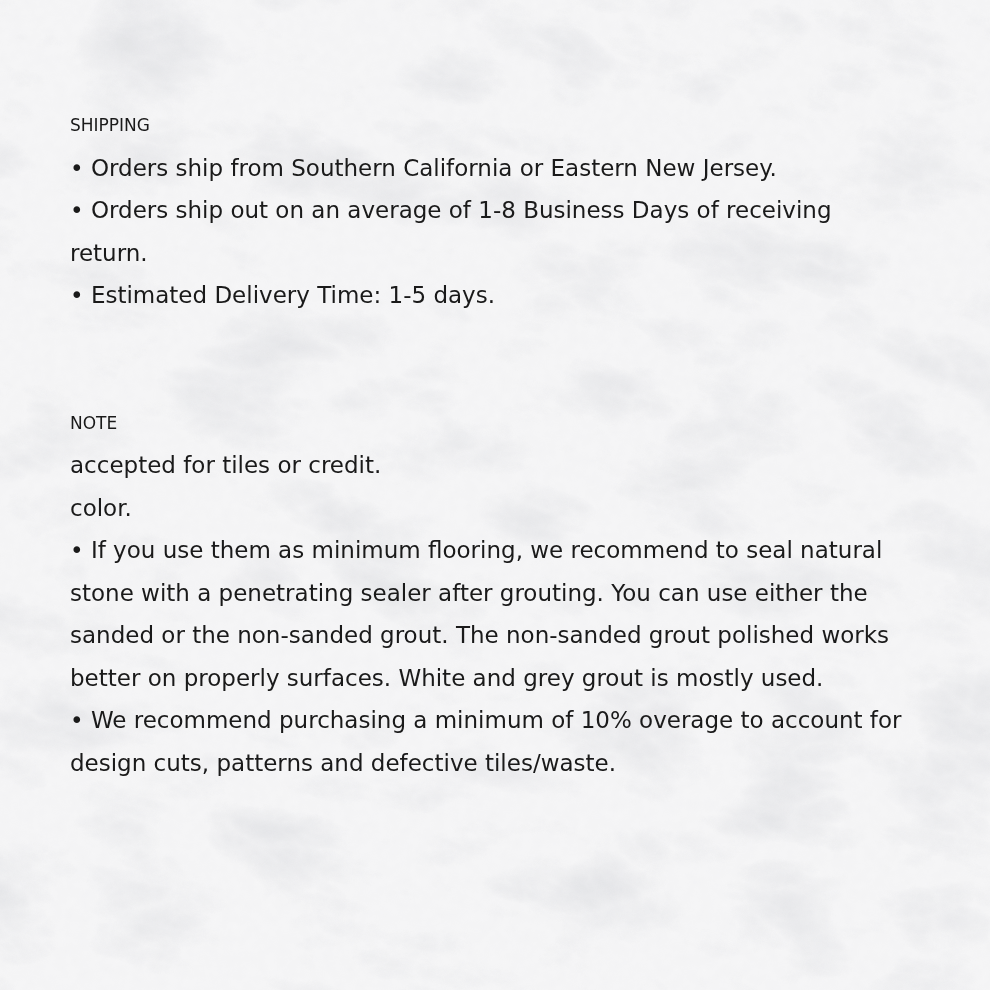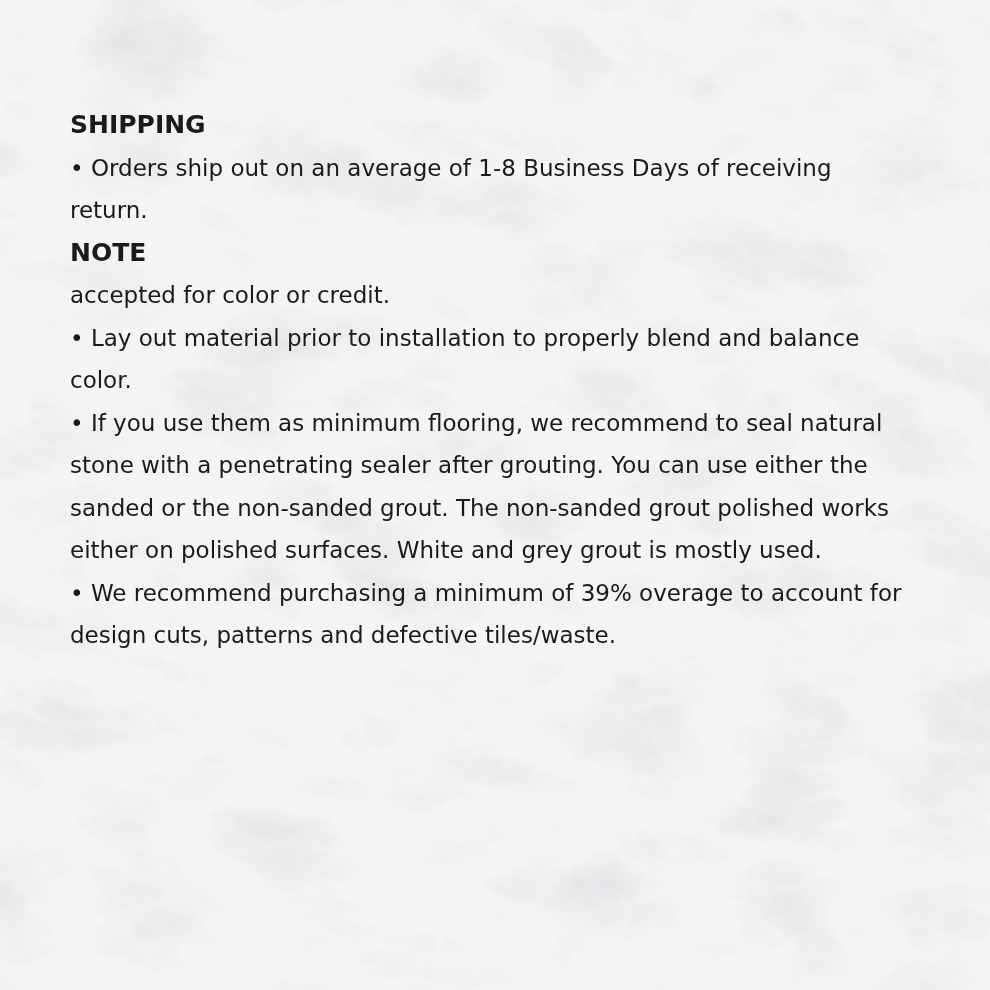--- a/index.html
+++ b/index.html
@@ -21,25 +21,25 @@
     position: absolute;
     left: 70px;
     top: 104px;
     z-index: 1;
     color: #1a1a1a;
     font-size: 23px;
     line-height: 42.5px;
   }
   .line { white-space: nowrap; }
   .heading {
-    font-weight: 700;
-    font-size: 25px;
+    font-weight: 400;
+    font-size: 17px;
     white-space: nowrap;
   }
-  .section-note { }
+  .section-note { margin-top: 85px; }
 </style>
 </head>
 <body>
 
 <svg class="marble" width="990" height="990" viewBox="0 0 990 990" aria-hidden="true">
   <defs>
     <filter id="veins" x="-20%" y="-20%" width="140%" height="140%">
       <feTurbulence type="turbulence" baseFrequency="0.0065 0.012" numOctaves="5" seed="11" result="t"></feTurbulence>
       <feColorMatrix in="t" type="matrix" values="0 0 0 0 0.70  0 0 0 0 0.71  0 0 0 0 0.74  0 0 0 1.9 -0.55"></feColorMatrix>
     </filter>
@@ -50,30 +50,31 @@
   </defs>
   <rect width="990" height="990" fill="#f6f6f7"></rect>
   <rect x="-150" y="-150" width="1290" height="1290" transform="rotate(10 495 495)" filter="url(#veins)" opacity="0.55"></rect>
   <rect width="990" height="990" filter="url(#grain)" opacity="0.10"></rect>
 </svg>
 
 <div class="content">
 
   <div class="section">
     <div class="heading line">SHIPPING</div>
+    <div class="line">• Orders ship from Southern California or Eastern New Jersey.</div>
     <div class="line">• Orders ship out on an average of 1-8 Business Days of receiving</div>
     <div class="line">return.</div>
+    <div class="line">• Estimated Delivery Time: 1-5 days.</div>
   </div>
 
   <div class="section section-note">
     <div class="heading line">NOTE</div>
-    <div class="line">accepted for color or credit.</div>
-    <div class="line">• Lay out material prior to installation to properly blend and balance</div>
+    <div class="line">accepted for tiles or credit.</div>
     <div class="line">color.</div>
     <div class="line">• If you use them as minimum flooring, we recommend to seal natural</div>
     <div class="line">stone with a penetrating sealer after grouting. You can use either the</div>
     <div class="line">sanded or the non-sanded grout. The non-sanded grout polished works</div>
-    <div class="line">either on polished surfaces. White and grey grout is mostly used.</div>
-    <div class="line">• We recommend purchasing a minimum of 39% overage to account for</div>
+    <div class="line">better on properly surfaces. White and grey grout is mostly used.</div>
+    <div class="line">• We recommend purchasing a minimum of 10% overage to account for</div>
     <div class="line">design cuts, patterns and defective tiles/waste.</div>
   </div>
 
 </div>
 
 </body></html>

